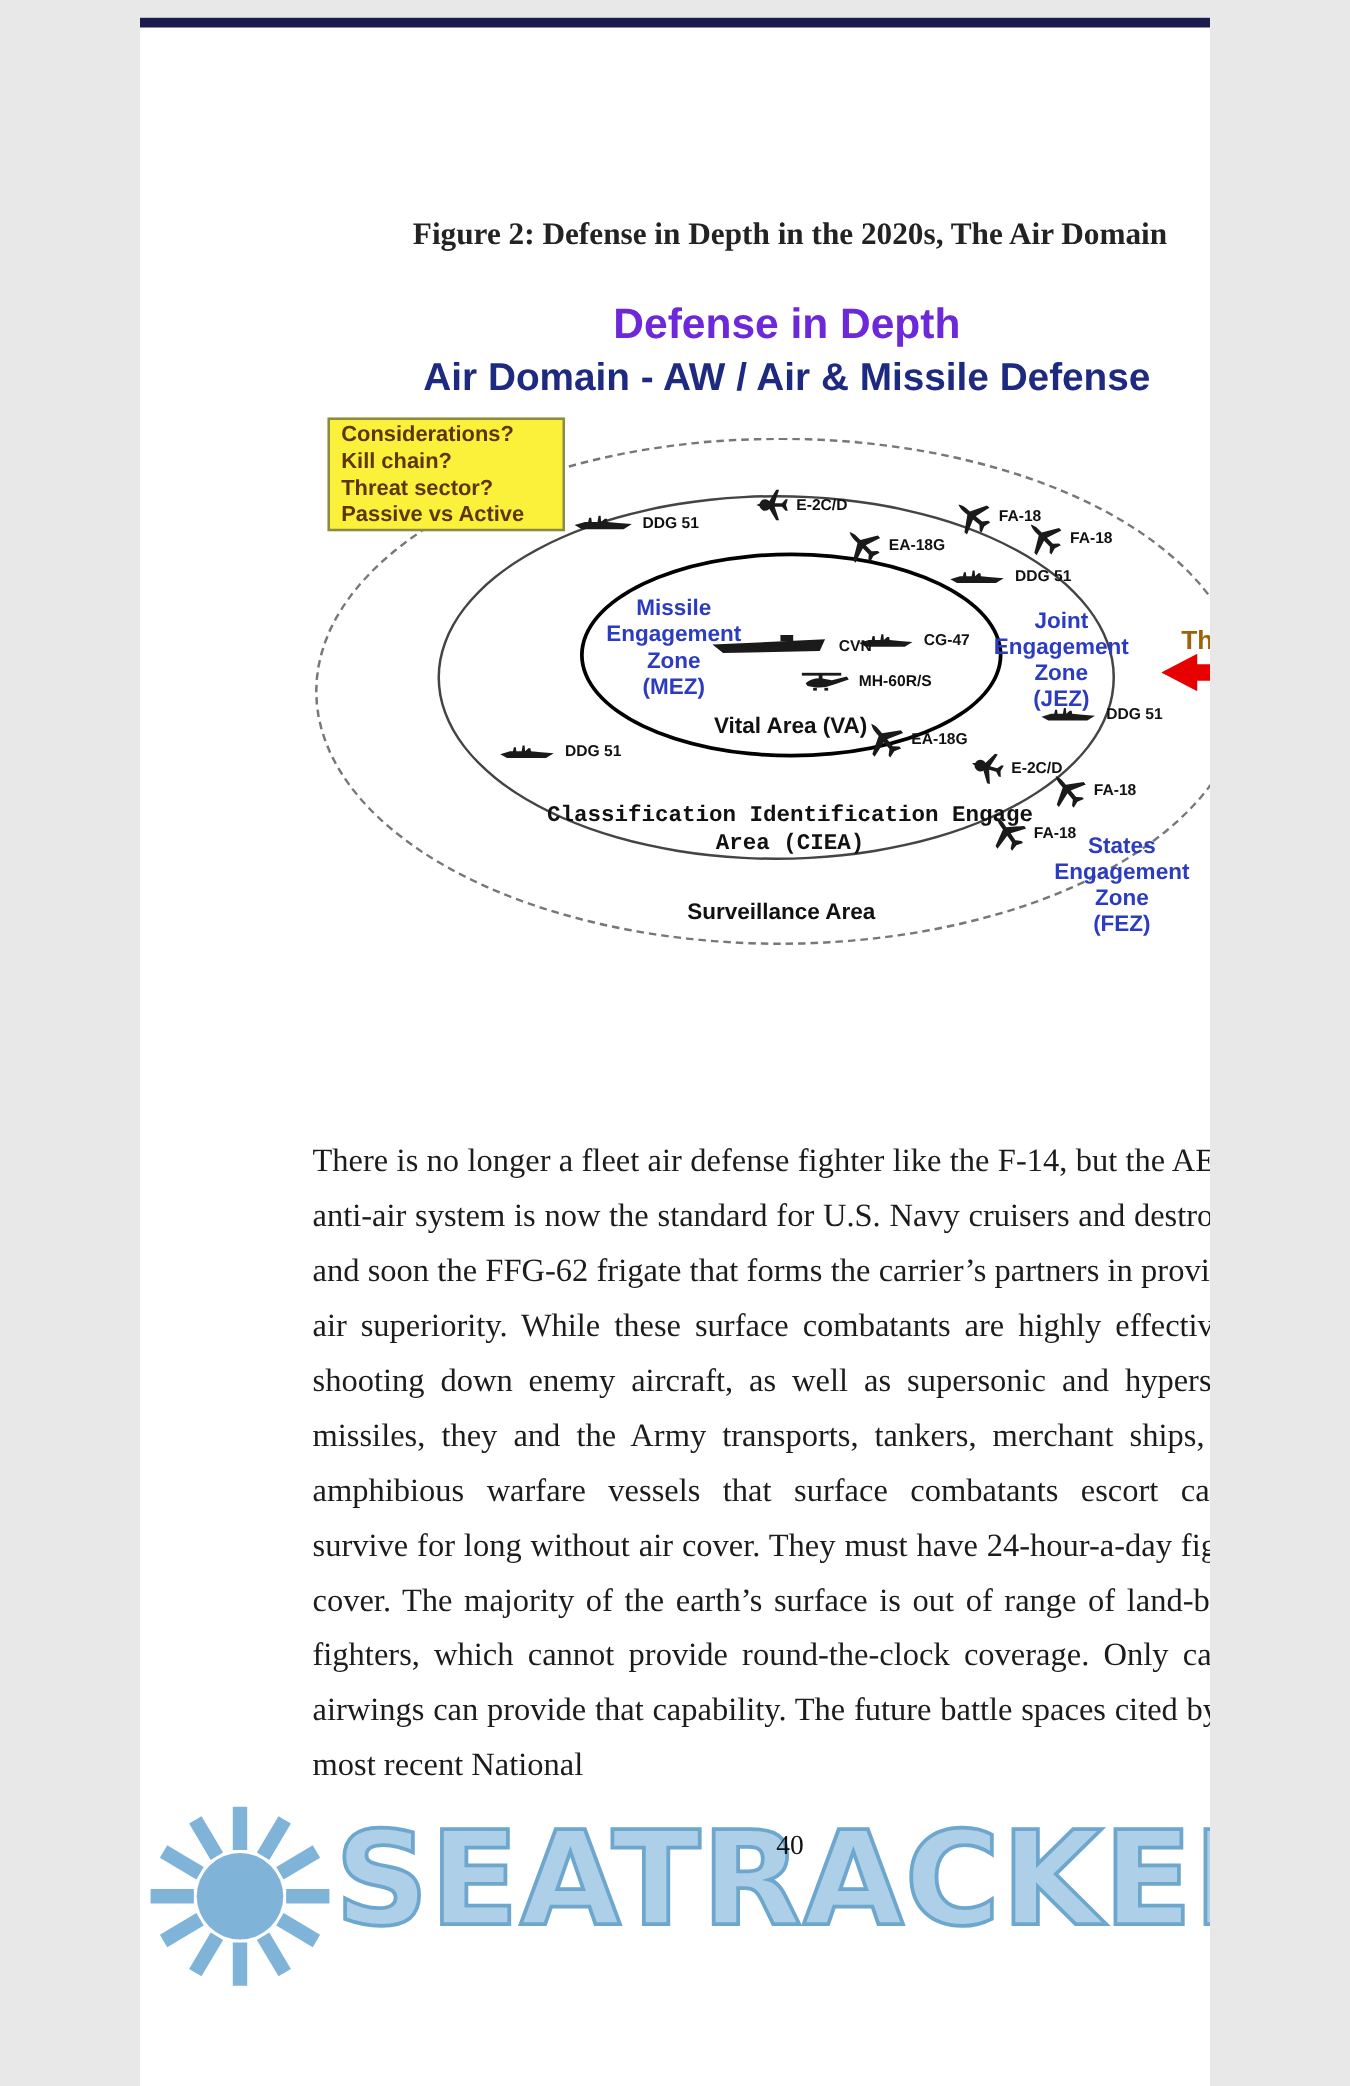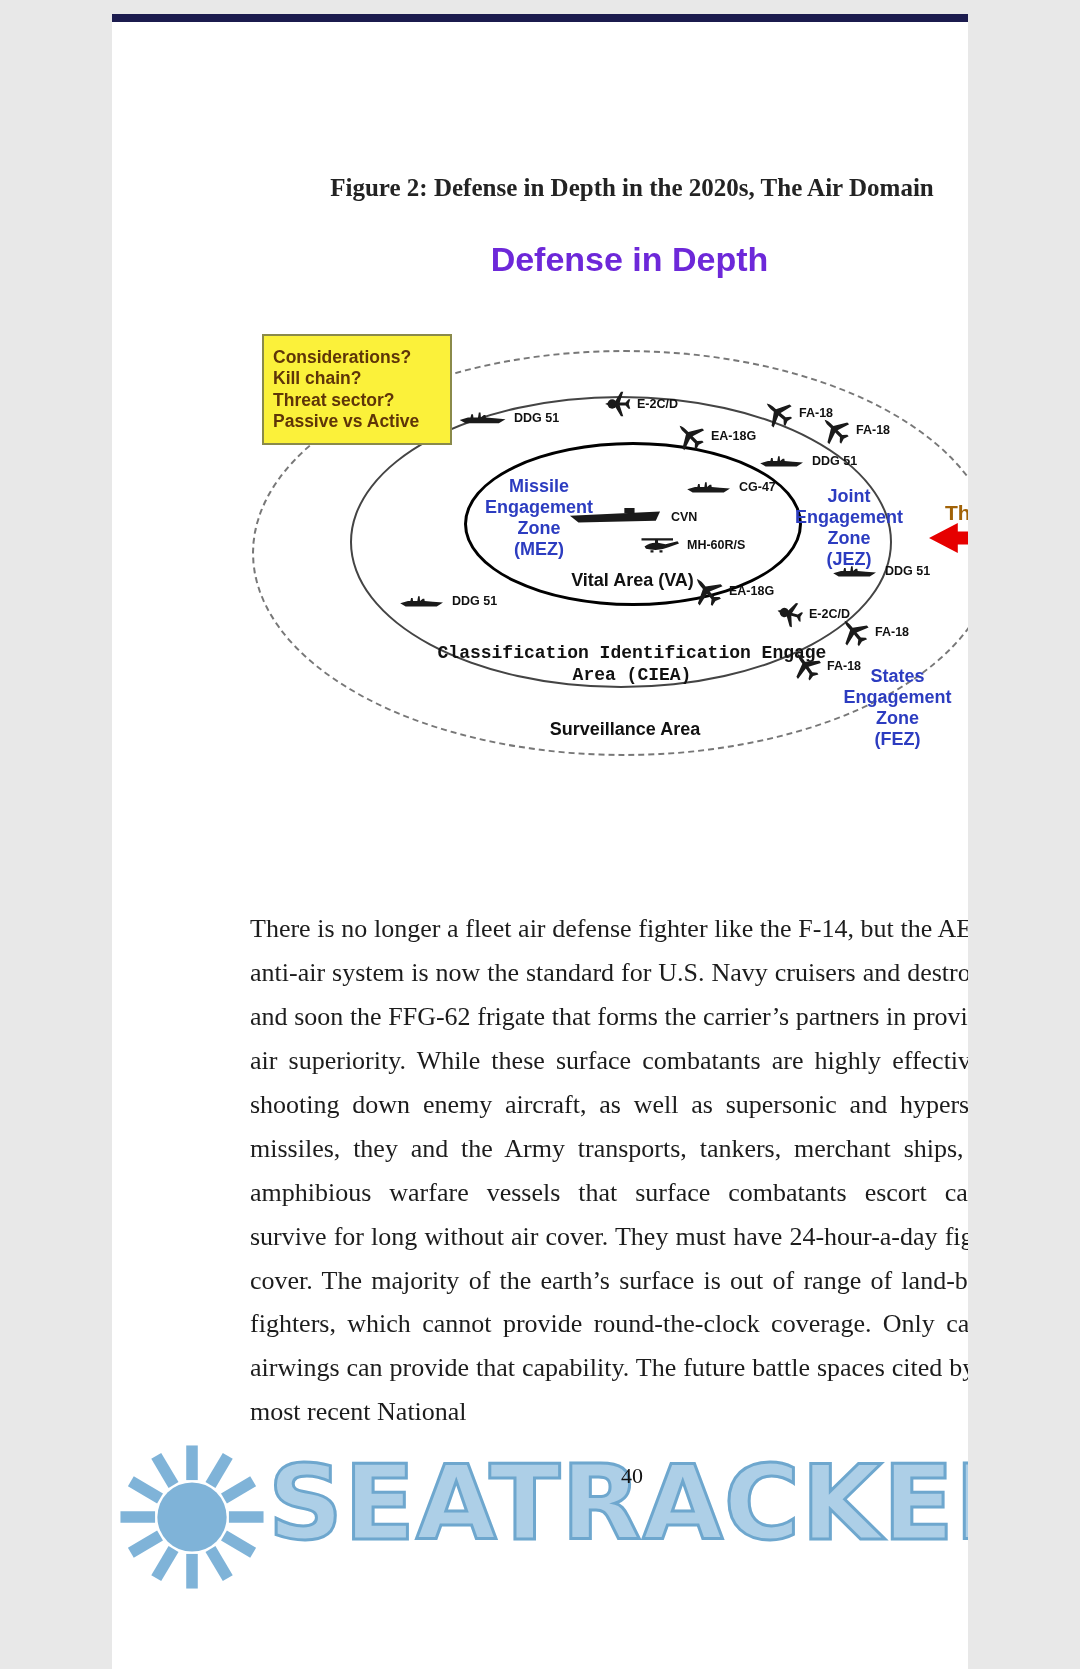--- a/index.html
+++ b/index.html
@@ -12,21 +12,21 @@
         font-weight:bold;font-size:25px;color:#232323;}
 
   
   .diagram-title1{position:absolute;top:226px;left:95px;width:845px;text-align:center;
         font-family:"Liberation Sans",sans-serif;font-weight:bold;font-size:34px;color:#6d28d9;}
   .diagram-title2{position:absolute;top:270px;left:95px;width:845px;text-align:center;
         font-family:"Liberation Sans",sans-serif;font-weight:bold;font-size:31px;color:#1e2a80;}
 
   
   .considerations{position:absolute;left:150px;top:320px;width:168px;background:#fbf13a;
-        border:2px solid #8a8a4a;padding:11px 9px;font-family:"Liberation Sans",sans-serif;
+        border:2px solid #8a8a4a;padding:1px 9px;font-family:"Liberation Sans",sans-serif;
         font-weight:bold;font-size:17.5px;color:#5e3508;line-height:1.22;z-index:4;}
 
   
   .ellipse{position:absolute;border-radius:50%;}
   .surv-ellipse{left:140px;top:336px;width:740px;height:402px;border:2px dashed #777;}
   .ciea-ellipse{left:238px;top:382px;width:538px;height:288px;border:2px solid #444;}
   .va-ellipse{left:352px;top:428px;width:332px;height:158px;border:3px solid #000;}
 
   
   .zone{position:absolute;text-align:center;font-family:"Liberation Sans",sans-serif;
@@ -70,20 +70,21 @@
 </style>
 </head>
 <body>
 
 <div class="page">
   <div class="top-edge"></div>
 
   <div class="figure-caption">Figure 2: Defense in Depth in the 2020s, The Air Domain</div>
 
   <div class="diagram-title1">Defense in Depth</div>
+  <div class="diagram-title2">Air Domain - AW / Air &amp; Missile Defense</div>
 
   <div class="considerations">
     <div>Considerations?</div>
     <div>Kill chain?</div>
     <div>Threat sector?</div>
     <div>Passive vs Active</div>
   </div>
 
   <div class="ellipse surv-ellipse"></div>
   <div class="ellipse ciea-ellipse"></div>
@@ -154,21 +155,21 @@
     <span class="asset-label">FA-18</span>
   </div>
 
   <div class="asset" style="left:645px;top:440px;">
     <svg class="icon" viewBox="0 0 60 18" width="50" height="14">
         <path d="M2 12 L12 9 L15 9 L16 5 L18 5 L18.5 9 L24 9 L25 3 L27 3 L27.5 9 L31 6 L33 6 L33.5 9 L44 10 L57 11 L49 16 L9 16 Z"></path>
       </svg>
     <span class="asset-label">DDG 51</span>
   </div>
 
-  <div class="asset" style="left:572px;top:466px;justify-content:space-between;">
+  <div class="asset" style="left:572px;top:491px;justify-content:space-between;">
     <svg class="icon" viewBox="0 0 60 18" width="50" height="14">
         <path d="M2 12 L12 9 L15 9 L16 5 L18 5 L18.5 9 L24 9 L25 3 L27 3 L27.5 9 L31 6 L33 6 L33.5 9 L44 10 L57 11 L49 16 L9 16 Z"></path>
       </svg>
     <span class="asset-label">CG-47</span>
   </div>
 
   <div class="asset" style="left:452px;top:494px;">
     <svg class="icon" viewBox="0 0 110 20" width="102" height="17">
         <path d="M2 9 L108 4 L103 15 L12 17 Z"></path>
         <rect x="66" y="0" width="12" height="6"></rect>

